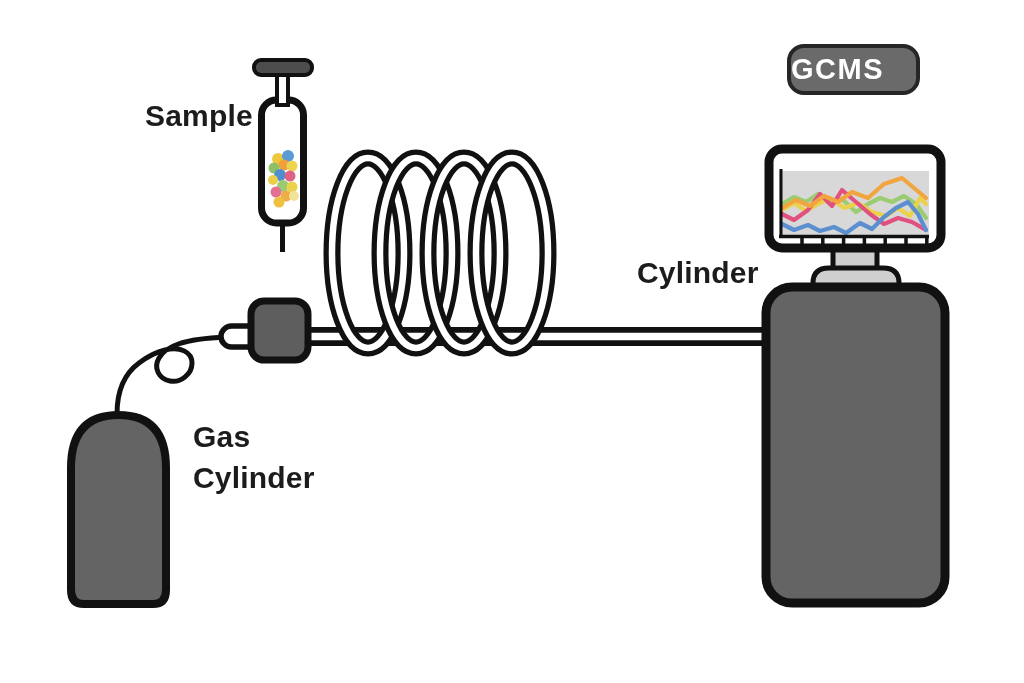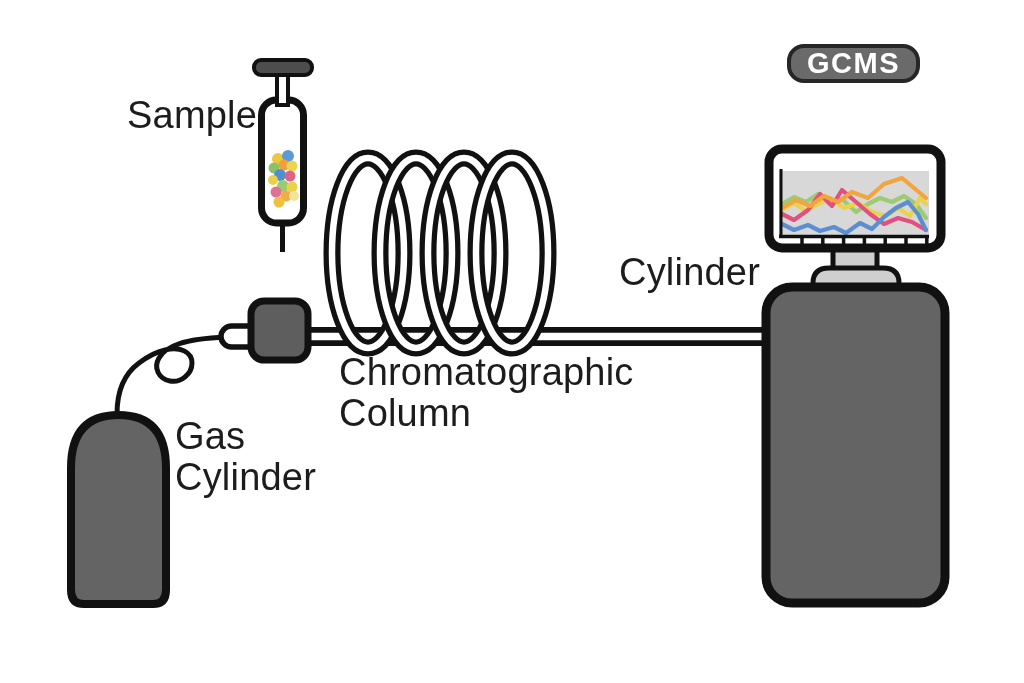--- a/index.html
+++ b/index.html
@@ -6,40 +6,41 @@
   .stage{
     position:relative;
     width:1024px;height:683px;
     background:#ffffff;
     overflow:hidden;
     font-family:"Liberation Sans", sans-serif;
   }
   .stage svg{position:absolute;left:0;top:0;}
   .label{
     position:absolute;
-    font-weight:400;
-    font-size:38px;
+    font-weight:700;
+    font-size:30px;
     line-height:41px;
     color:#1c1c1c;
     letter-spacing:.2px;
     white-space:pre-line;
+    margin-left:18px;
   }
   #sample-label{left:127px;top:95px;}
   #column-label{left:339px;top:352px;}
   #detector-label{left:619px;top:252px;}
   #gas-label{left:175px;top:416px;}
   .badge{
     position:absolute;
     left:787px;top:44px;
-    width:133px;height:39px;
+    width:133px;height:51px;
     box-sizing:border-box;
     background:#6a6a6a;
     border:4px solid #262626;
     border-radius:17px;
-    display:flex;align-items:center;justify-content:center;
+    display:flex;align-items:center;justify-content:flex-start;
   }
   .badge span{
     font-weight:700;
     font-size:29px;
     color:#ffffff;
     letter-spacing:1.5px;
   }
 </style>
 </head>
 <body>
@@ -119,22 +120,20 @@
           <circle cx="24" cy="95" r="5.5" fill="#efad4a"></circle>
           <circle cx="32" cy="95" r="5" fill="#f2e39b"></circle>
           <circle cx="17" cy="101" r="5.5" fill="#f0c040"></circle>
         </g>
       <rect x="277" y="73" width="11" height="32" fill="#ffffff" stroke="#111111" stroke-width="4"></rect>
       <rect x="254" y="60" width="58" height="15" rx="7" fill="#4d4d4d" stroke="#111111" stroke-width="4"></rect>
     </g>
   </svg>
 
   <div class="label" id="sample-label">Sample</div>
-  <div class="label" id="column-label">Chromatographic
-Column</div>
   <div class="label" id="detector-label">Cylinder</div>
   <div class="label" id="gas-label">Gas
 Cylinder</div>
 
   <div class="badge">
     <span>GCMS</span>
   </div>
 </div>
 
 </body></html>

